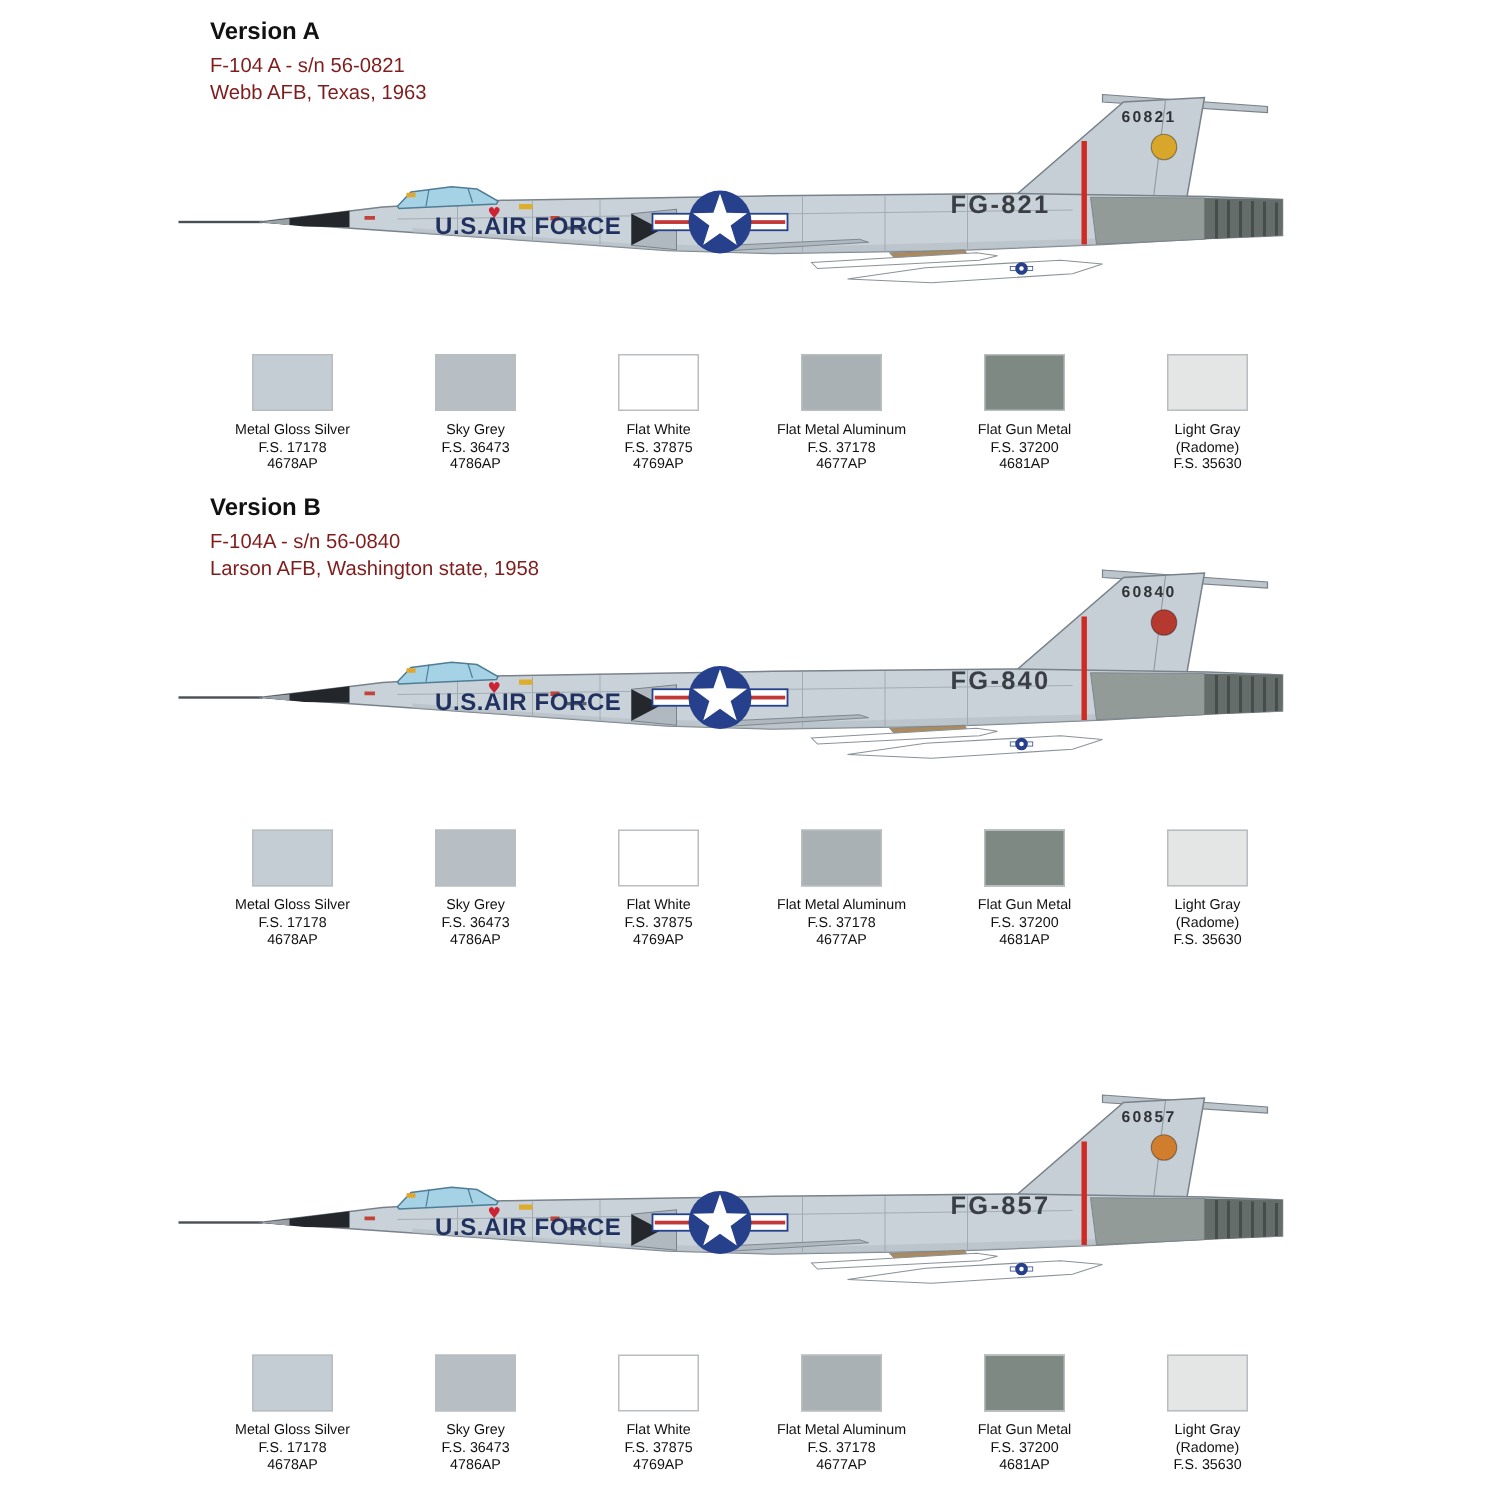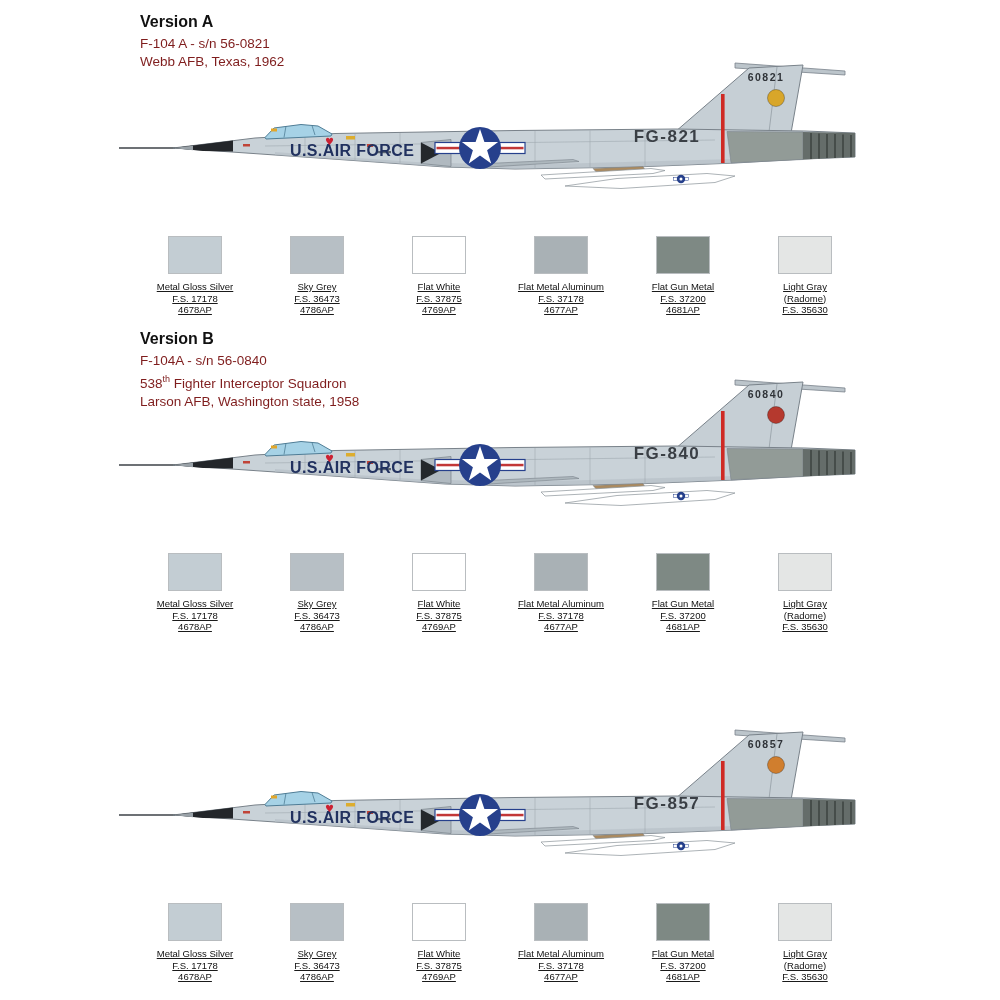--- a/index.html
+++ b/index.html
@@ -31,21 +31,21 @@
     font-family:"Liberation Sans", sans-serif; font-size:16px; font-weight:700;
     fill:#21315f; letter-spacing:0.4px;
   }
   .heart { font-size:10px; fill:#cc2233; font-family:"DejaVu Sans", sans-serif; }
   .emblem { stroke:rgba(0,0,0,0.35); stroke-width:0.8; }
 
   .swatches {
     position:absolute; left:0; top:236px; width:1000px;
     display:flex; justify-content:center; gap:14px;
   }
-  .swatch { width:108px; display:flex; flex-direction:column; align-items:center;text-decoration:underline; }
+  .swatch { width:108px; display:flex; flex-direction:column; align-items:center; }
   .chip { width:54px; height:38px; border:1px solid #b9bdc0; margin-bottom:7px; }
   .lbl { text-align:center; font-size:9.5px; line-height:11.5px; color:#111; }
   .lbl span { display:block; }
 </style>
 </head>
 <body>
 
 <svg width="0" height="0" style="position:absolute" aria-hidden="true">
   <defs>
     <symbol id="plane-art" viewBox="0 0 750 160">
@@ -132,21 +132,21 @@
     </symbol>
   </defs>
 </svg>
 
 <div class="page">
 
   <section class="version-block" id="vA">
     <div class="hdr">
       <h2>Version A</h2>
       <p>F-104 A - s/n 56-0821</p>
-      <p>Webb AFB, Texas, 1962</p>
+      <p>Webb AFB, Texas, 1963</p>
     </div>
     <svg class="plane" viewBox="0 0 750 160" xmlns="http://www.w3.org/2000/svg" xmlns:xlink="http://www.w3.org/1999/xlink">
       <use href="#plane-art" xlink:href="#plane-art"></use>
       <text class="fin-serial" x="651" y="33">60821</text>
       <circle class="emblem" cx="661" cy="50" r="8.5" fill="#d8a62a"></circle>
       <text class="tail-code" x="552" y="94">FG-821</text>
     </svg>
     <div class="swatches">
       <div class="swatch">
         <div class="chip" style="background-color: rgb(195, 205, 211);"></div>
@@ -196,21 +196,20 @@
             <span>F.S. 35630</span>
           </div>
       </div>
     </div>
   </section>
 
   <section class="version-block" id="vB">
     <div class="hdr">
       <h2>Version B</h2>
       <p>F-104A - s/n 56-0840</p>
-      <p><span>538</span><sup>th</sup><span> Fighter Interceptor Squadron</span></p>
       <p>Larson AFB, Washington state, 1958</p>
     </div>
     <svg class="plane" viewBox="0 0 750 160" xmlns="http://www.w3.org/2000/svg" xmlns:xlink="http://www.w3.org/1999/xlink">
       <use href="#plane-art" xlink:href="#plane-art"></use>
       <text class="fin-serial" x="651" y="33">60840</text>
       <circle class="emblem" cx="661" cy="50" r="8.5" fill="#b5392e"></circle>
       <text class="tail-code" x="552" y="94">FG-840</text>
     </svg>
     <div class="swatches">
       <div class="swatch">

